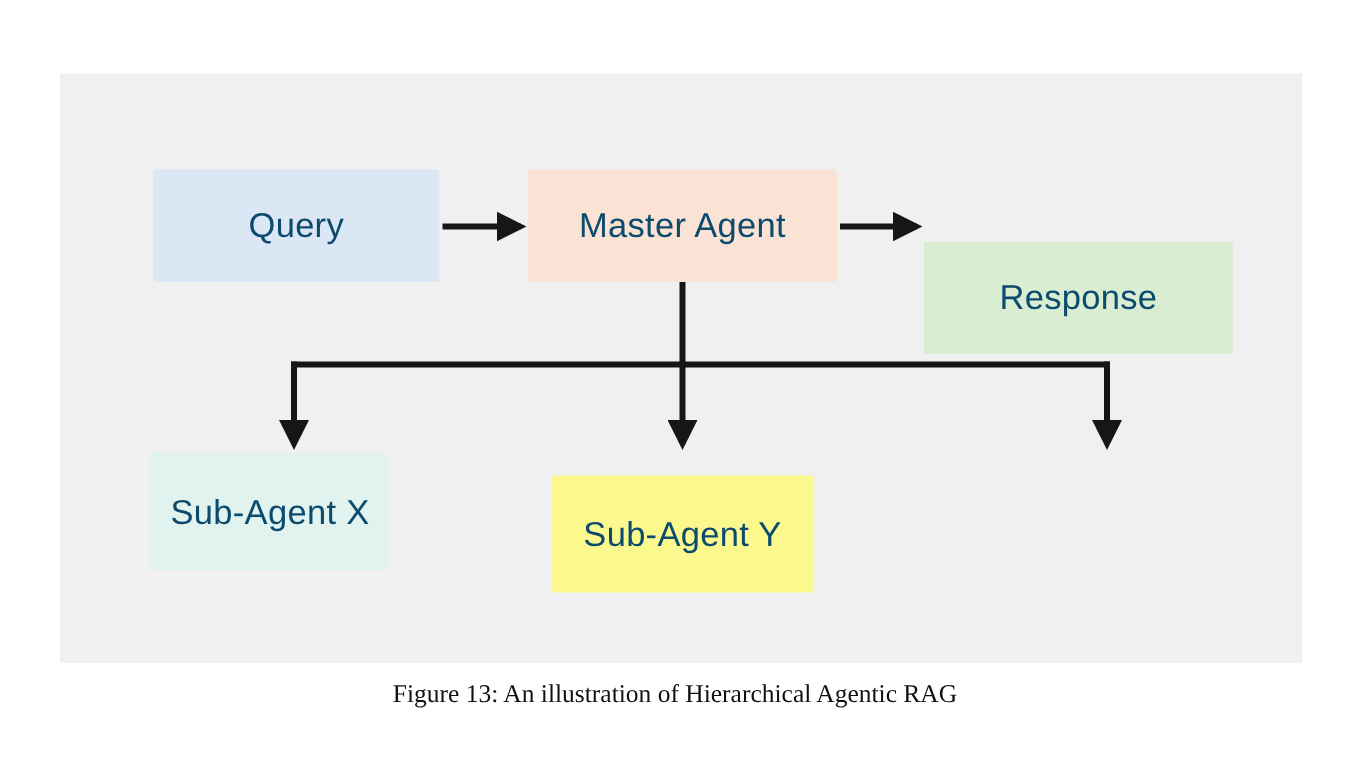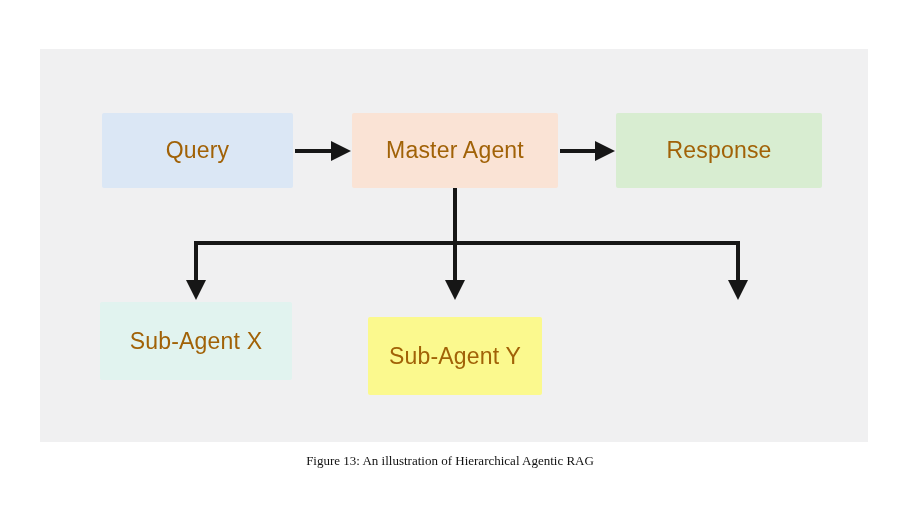--- a/index.html
+++ b/index.html
@@ -36,36 +36,36 @@
     fill: none;
   }
   .node {
     position: absolute;
     display: flex;
     align-items: center;
     justify-content: center;
     border-radius: 2px;
     font-size: 23px;
     letter-spacing: 0.2px;
-    color: #a16207;
+    color: #0c4a6e;
   }
   .node-query    { left: 102px; top: 113px; width: 191px; height: 75px; }
   .node-master   { left: 352px; top: 113px; width: 206px; height: 75px; }
   .node-response { left: 616px; top: 113px; width: 206px; height: 75px; }
-  .node-subx     { left: 100px; top: 302px; width: 192px; height: 78px; }
+  .node-subx     { left: 100px; top: 302px; width: 160px; height: 78px; }
   .node-suby     { left: 368px; top: 302px; width: 174px; height: 78px; margin-top: 15px; }
   .node-subz     { left: 649px; top: 302px; width: 174px; height: 78px; }
   .caption {
     position: absolute;
     left: 0;
     right: 0;
     top: 453px;
     text-align: center;
     font-family: "Liberation Serif", "DejaVu Serif", serif;
-    font-size: 13px;
+    font-size: 17px;
     color: #111111;
   }
 </style>
 </head>
 <body>
 
 <div class="page">
 
   <div class="panel" style="background-color: rgb(240, 240, 241);"></div>
 
@@ -92,21 +92,21 @@
   </svg>
 
   <div class="node node-query" style="background-color: rgb(219, 231, 245);">
     <span>Query</span>
   </div>
 
   <div class="node node-master" style="background-color: rgb(250, 227, 213); text-align: right;">
     <span>Master Agent</span>
   </div>
 
-  <div class="node node-response" style="background-color: rgb(216, 237, 209);">
+  <div class="node node-response" style="background-color: rgb(216, 237, 209); margin-top: 48px;">
     <span>Response</span>
   </div>
 
   <div class="node node-subx" style="background-color: rgb(225, 243, 239);">
     <span>Sub-Agent X</span>
   </div>
 
   <div class="node node-suby" style="background-color: rgb(251, 249, 142);">
     <span>Sub-Agent Y</span>
   </div>

